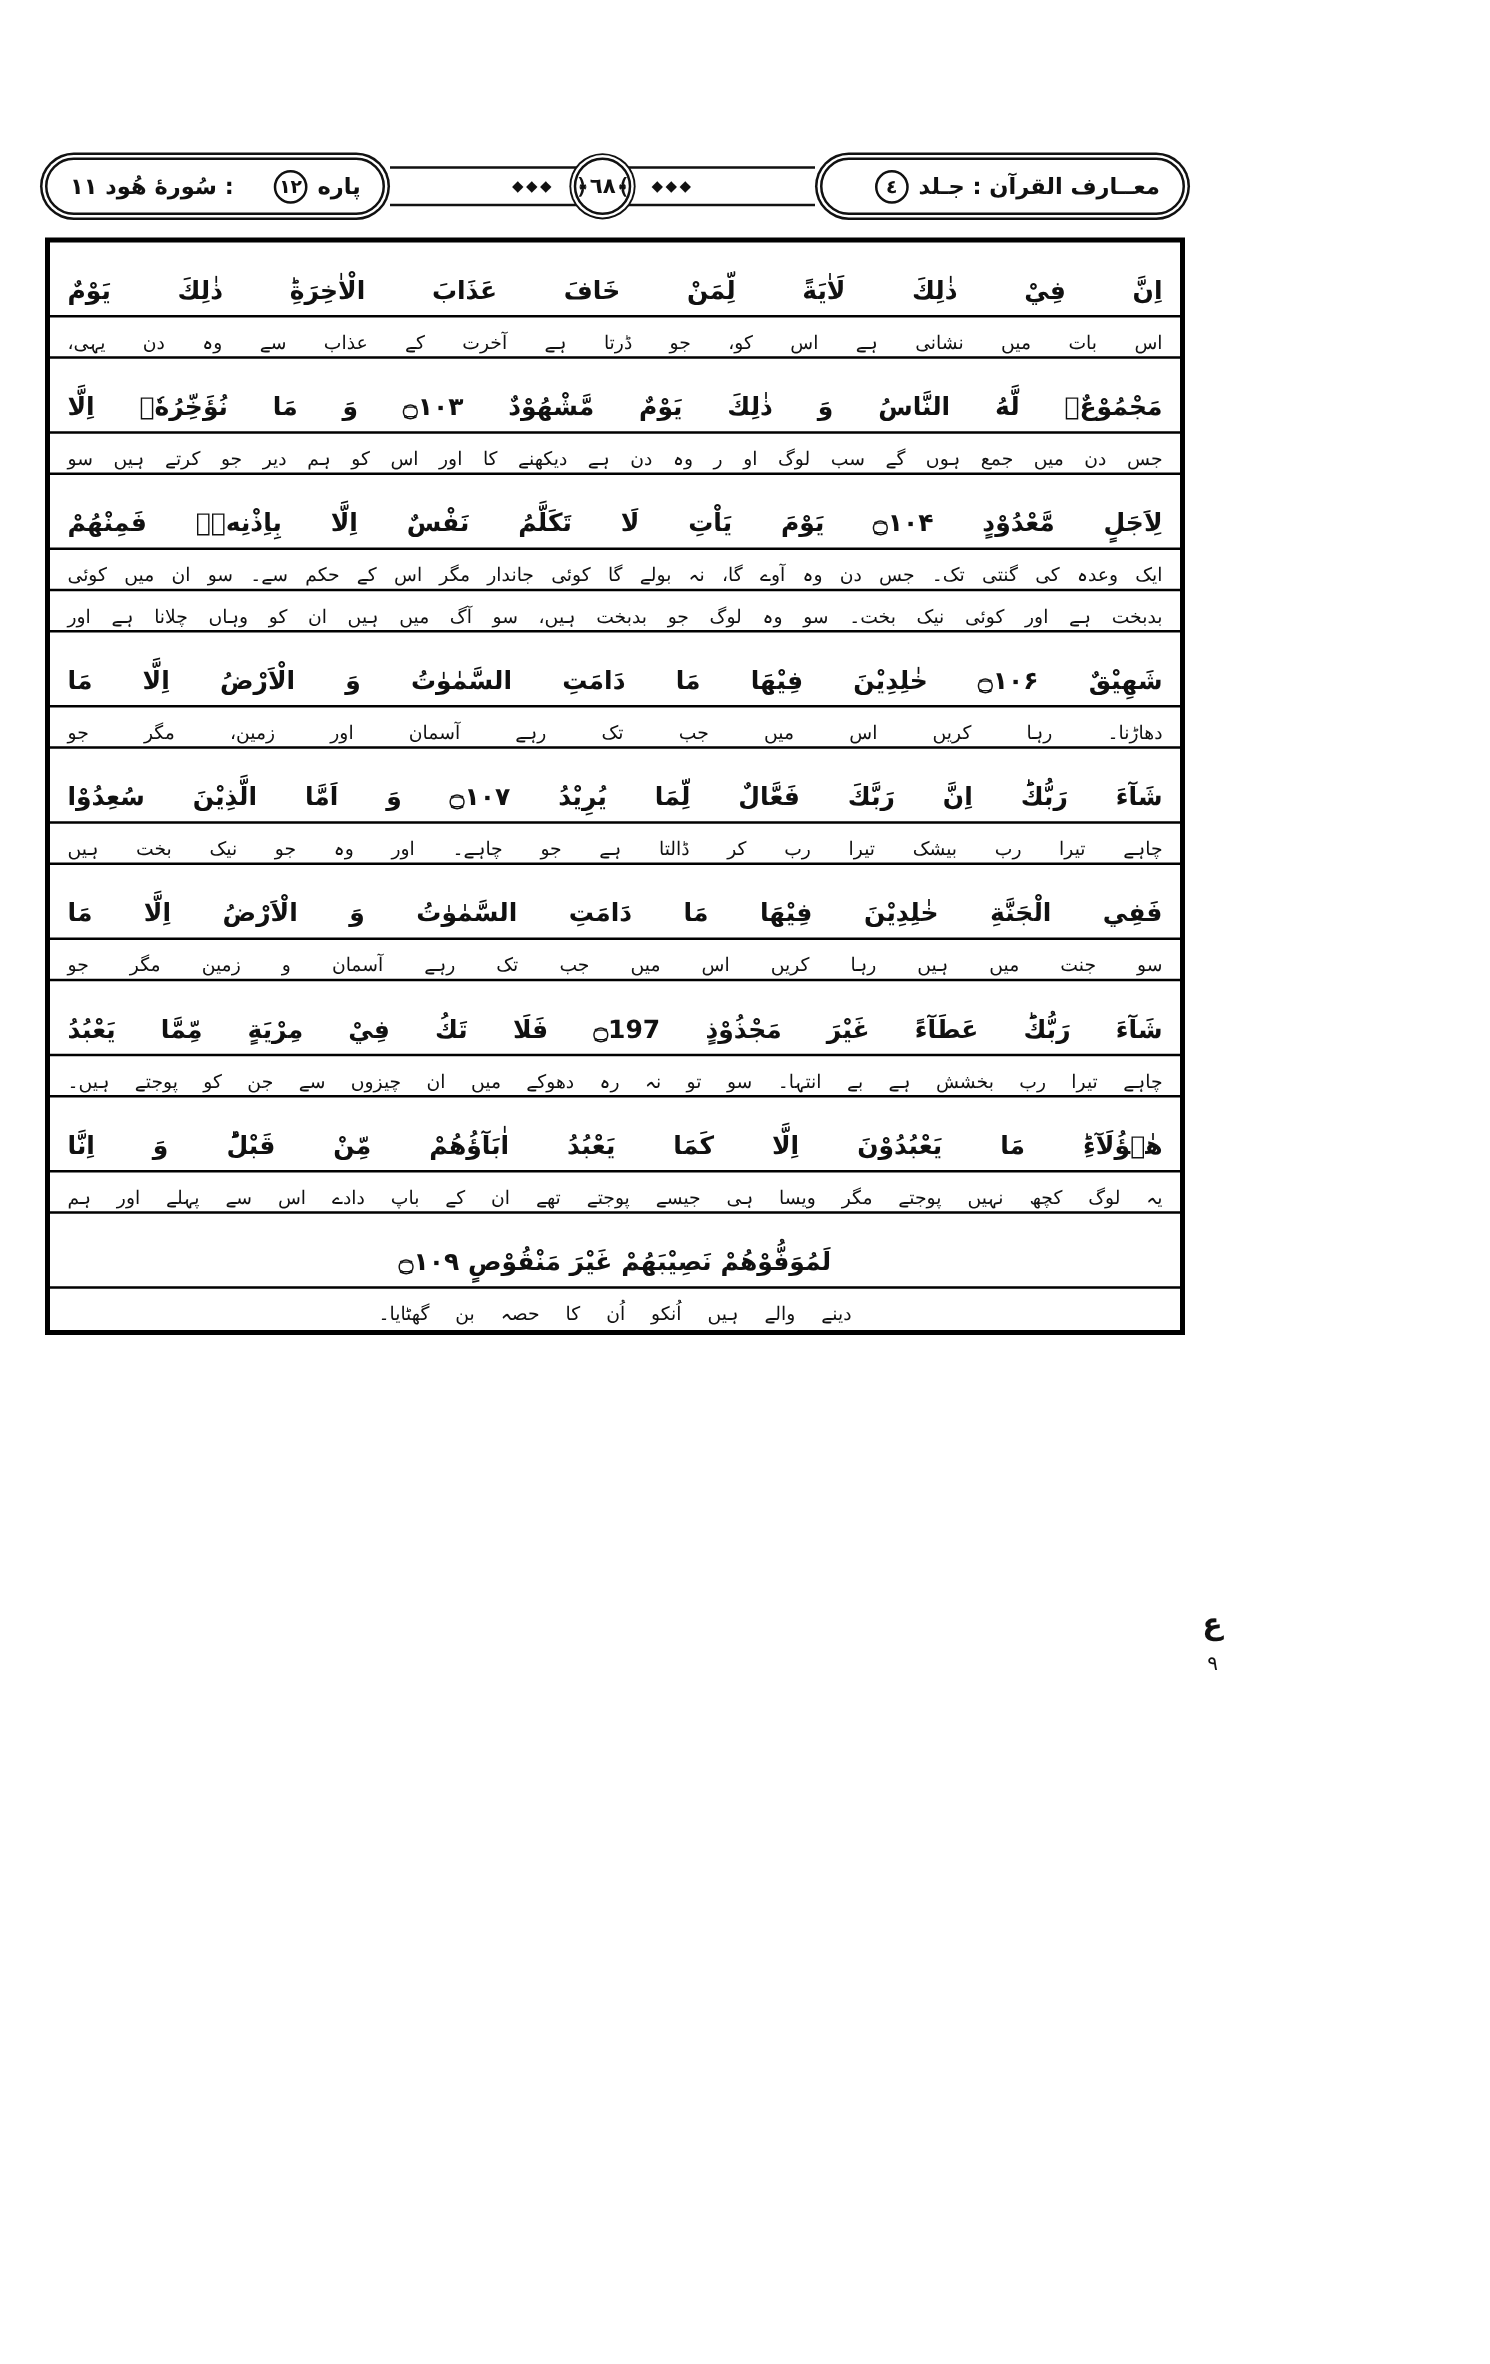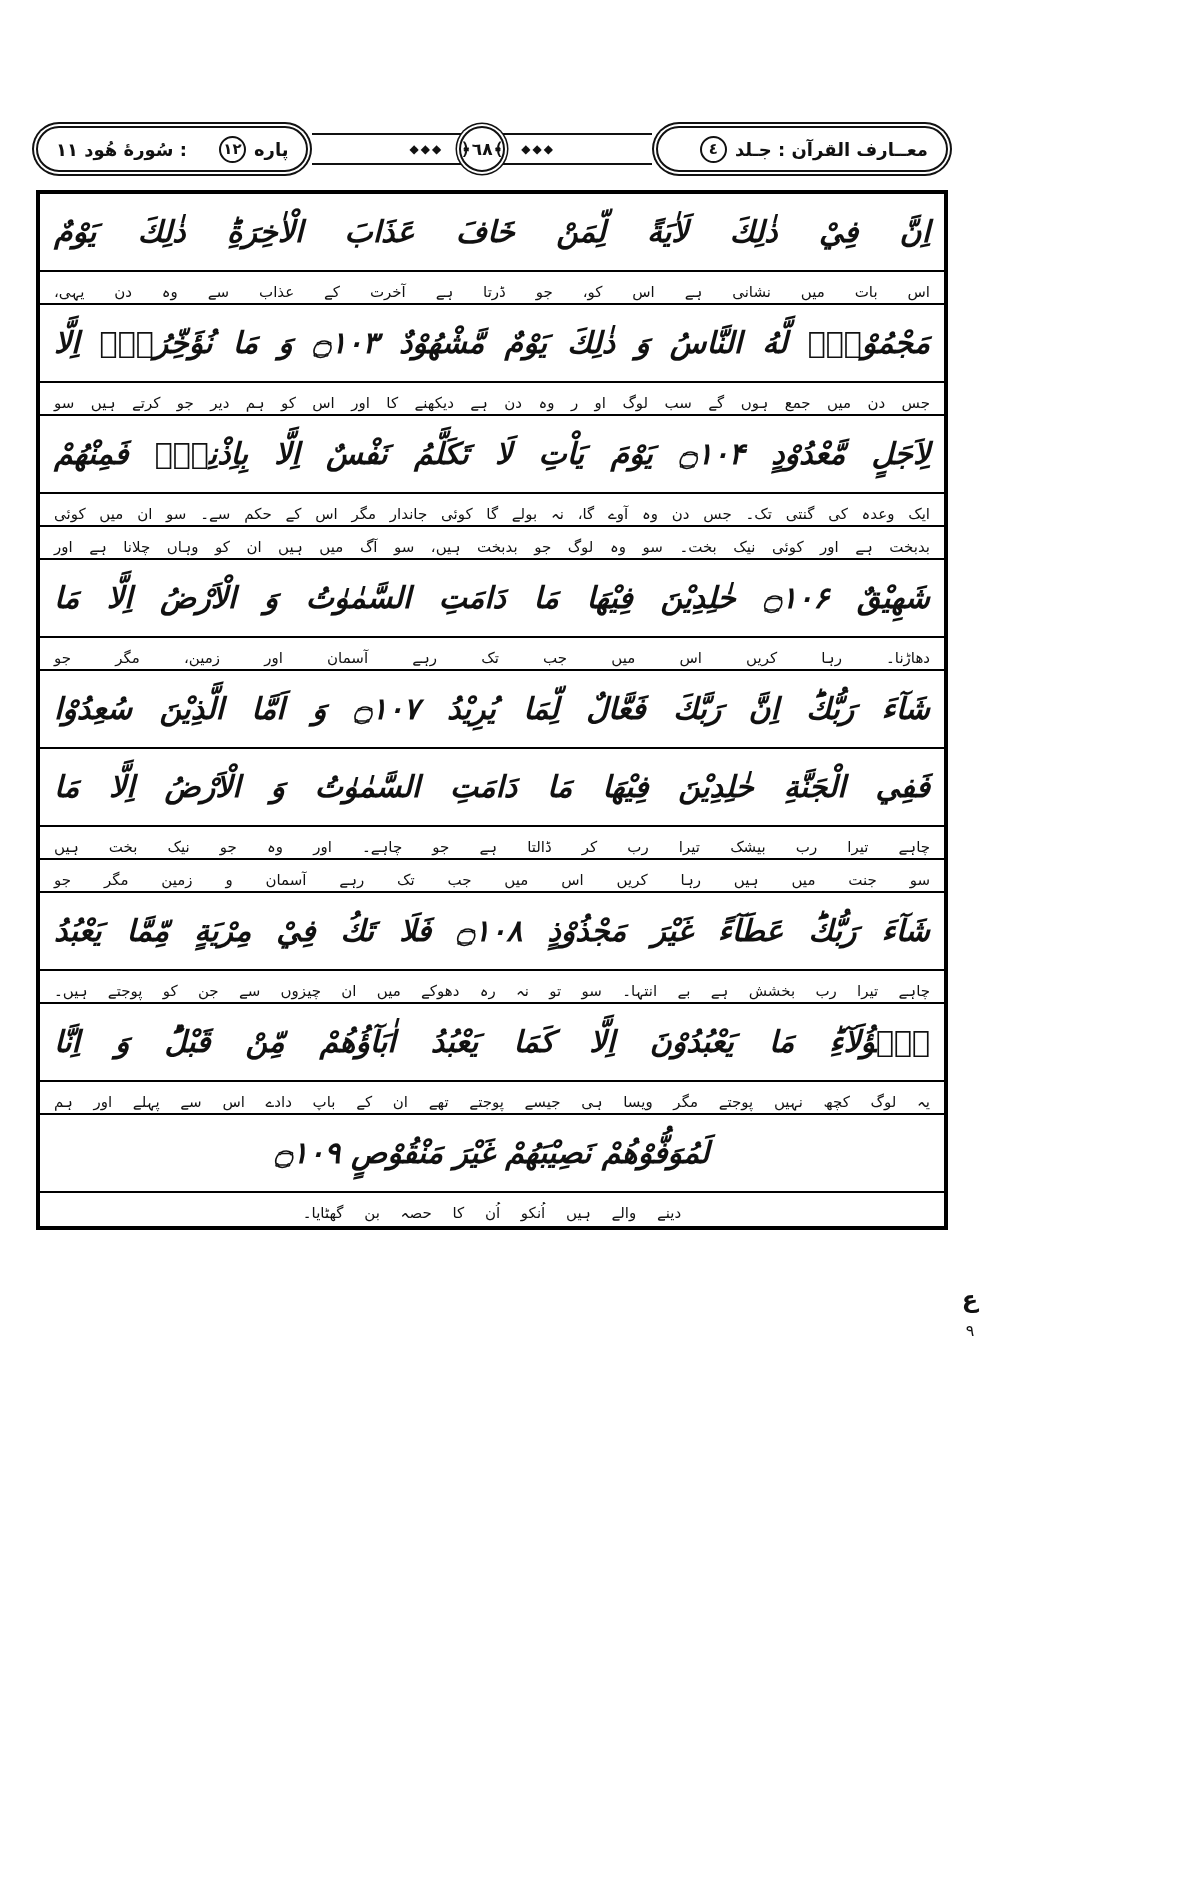--- a/index.html
+++ b/index.html
@@ -109,27 +109,26 @@
     background: #fff;
   }
   .line {
     direction: rtl;
     padding: 0 14px;
     border-bottom: 2.5px solid #000;
     overflow: hidden;
   }
   .line:last-child { border-bottom: none; }
   .line.arabic {
-    font-size: 30px;
+    font-size: 20px;
     font-weight: bold;
     line-height: 76px;
-    height: 78px;
+    height: 60px;
     text-align: justify;
     text-align-last: justify;
-    font-style: italic;
   }
   .line.urdu {
     font-size: 15px;
     line-height: 40px;
     height: 33px;
     text-align: justify;
     text-align-last: justify;
   }
   .line.centered {
     text-align: center;
@@ -179,24 +178,24 @@
   <div class="line arabic">اِنَّ فِيْ ذٰلِكَ لَاٰيَةً لِّمَنْ خَافَ عَذَابَ الْاٰخِرَةِؕ ذٰلِكَ يَوْمٌ</div>
   <div class="line urdu">اس بات میں نشانی ہے اس کو، جو ڈرتا ہے آخرت کے عذاب سے وہ دن یہی،</div>
   <div class="line arabic">مَجْمُوْعٌۙ لَّهُ النَّاسُ وَ ذٰلِكَ يَوْمٌ مَّشْهُوْدٌ ۝۱۰۳ وَ مَا نُؤَخِّرُهٗۤ اِلَّا</div>
   <div class="line urdu">جس دن میں جمع ہوں گے سب لوگ او ر وہ دن ہے دیکھنے کا اور اس کو ہم دیر جو کرتے ہیں سو</div>
   <div class="line arabic">لِاَجَلٍ مَّعْدُوْدٍ ۝۱۰۴ يَوْمَ يَاْتِ لَا تَكَلَّمُ نَفْسٌ اِلَّا بِاِذْنِهٖۚ فَمِنْهُمْ</div>
   <div class="line urdu">ایک وعدہ کی گنتی تک۔ جس دن وہ آوے گا، نہ بولے گا کوئی جاندار مگر اس کے حکم سے۔ سو ان میں کوئی</div>
   <div class="line urdu">بدبخت ہے اور کوئی نیک بخت۔ سو وہ لوگ جو بدبخت ہیں، سو آگ میں ہیں ان کو وہاں چلانا ہے اور</div>
   <div class="line arabic">شَهِيْقٌ ۝۱۰۶ خٰلِدِيْنَ فِيْهَا مَا دَامَتِ السَّمٰوٰتُ وَ الْاَرْضُ اِلَّا مَا</div>
   <div class="line urdu">دھاڑنا۔ رہا کریں اس میں جب تک رہے آسمان اور زمین، مگر جو</div>
   <div class="line arabic">شَآءَ رَبُّكَؕ اِنَّ رَبَّكَ فَعَّالٌ لِّمَا يُرِيْدُ ۝۱۰۷ وَ اَمَّا الَّذِيْنَ سُعِدُوْا</div>
+  <div class="line urdu">چاہے تیرا رب بیشک تیرا رب کر ڈالتا ہے جو چاہے۔ اور وہ جو نیک بخت ہیں</div>
   <div class="line arabic">فَفِي الْجَنَّةِ خٰلِدِيْنَ فِيْهَا مَا دَامَتِ السَّمٰوٰتُ وَ الْاَرْضُ اِلَّا مَا</div>
-  <div class="line urdu">چاہے تیرا رب بیشک تیرا رب کر ڈالتا ہے جو چاہے۔ اور وہ جو نیک بخت ہیں</div>
   <div class="line urdu">سو جنت میں ہیں رہا کریں اس میں جب تک رہے آسمان و زمین مگر جو</div>
-  <div class="line arabic">شَآءَ رَبُّكَؕ عَطَآءً غَيْرَ مَجْذُوْذٍ ۝۱۰۸ فَلَا تَكُ فِيْ مِرْيَةٍ مِّمَّا يَعْبُدُ</div>
+  <div class="line arabic">شَآءَ رَبُّكَؕ عَطَآءً غَيْرَ مَجْذُوْذٍ ۝197 فَلَا تَكُ فِيْ مِرْيَةٍ مِّمَّا يَعْبُدُ</div>
   <div class="line urdu">چاہے تیرا رب بخشش ہے بے انتہا۔ سو تو نہ رہ دھوکے میں ان چیزوں سے جن کو پوجتے ہیں۔</div>
   <div class="line arabic">هٰۤؤُلَآءِؕ مَا يَعْبُدُوْنَ اِلَّا كَمَا يَعْبُدُ اٰبَآؤُهُمْ مِّنْ قَبْلُؕ وَ اِنَّا</div>
   <div class="line urdu">یہ لوگ کچھ نہیں پوجتے مگر ویسا ہی جیسے پوجتے تھے ان کے باپ دادے اس سے پہلے اور ہم</div>
   <div class="line arabic centered">لَمُوَفُّوْهُمْ نَصِيْبَهُمْ غَيْرَ مَنْقُوْصٍ ۝۱۰۹</div>
   <div class="line urdu centered">دینے والے ہیں اُنکو اُن کا حصہ بن گھٹایا۔</div>
 </div>
 
 <div class="ruku-marker">
   <span class="ruku-ain">ع</span>
   <span class="ruku-num">۹</span>

